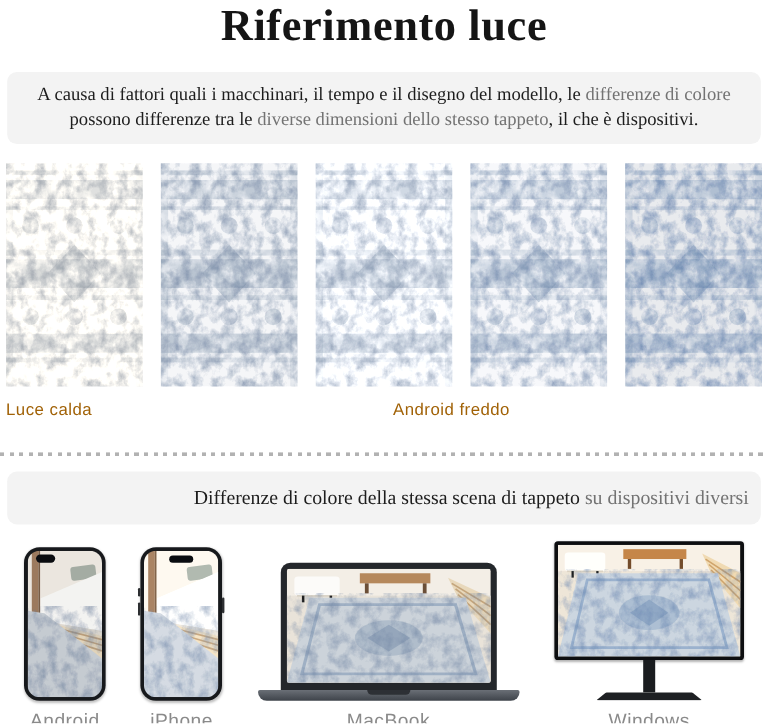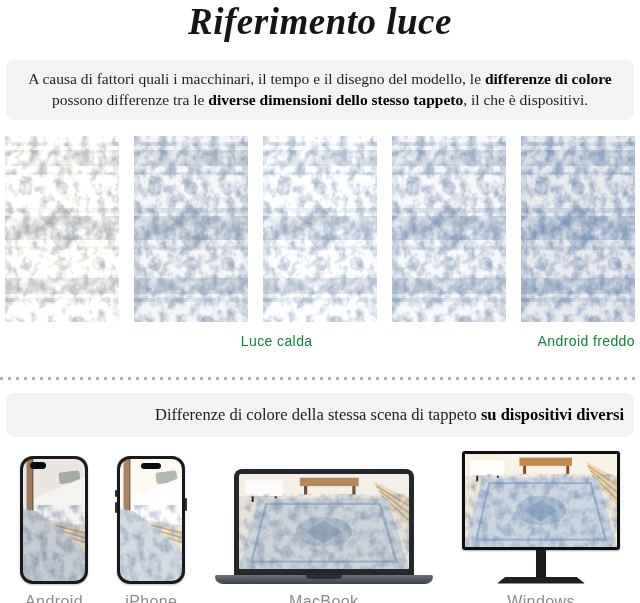--- a/index.html
+++ b/index.html
@@ -1,36 +1,36 @@
 <!DOCTYPE html>
 <html><head>
 <meta charset="utf-8">
 <style>
   html,body{margin:0;padding:0;background:#ffffff;}
   .page{position:relative;width:640px;height:603px;background:#ffffff;overflow:hidden;
         font-family:"Liberation Serif",serif;}
   
   .title{margin:0;padding-top:1px;text-align:center;font-size:37px;line-height:42px;
-         font-weight:700;color:#151515;letter-spacing:.5px;font-style:italic;}
+         font-weight:700;color:#151515;letter-spacing:.5px;}
   
   .intro-box{margin:17px 6px 0;background:#f3f3f3;border-radius:8px;padding:9px 14px;
              text-align:center;font-size:15.5px;line-height:1.34;color:#1d1d1d;}
-  .accent{color:#000000;font-weight:bold;}
+  .accent{color:#737373;}
   
   .rug-row{display:flex;gap:15px;padding:0 5px;margin-top:16px;}
   .rug{flex:1;height:186px;}
   .rug svg{display:block;width:100%;height:100%;}
   .rug-v1{filter:sepia(.22) saturate(.68) brightness(1.07);}
   .rug-v2{filter:saturate(.95);}
   .rug-v3{filter:brightness(1.08) saturate(.8);}
   .rug-v4{filter:saturate(1.15) contrast(1.02);}
   .rug-v5{filter:saturate(1.5) brightness(.93) contrast(1.06);}
   .rug-labels{display:flex;gap:15px;padding:0 5px;margin-top:11px;}
-  .rug-label{flex:1;text-align:right;font-family:"Liberation Sans",sans-serif;
-             font-size:14px;color:#15803d;letter-spacing:.4px;}
+  .rug-label{flex:1;text-align:left;font-family:"Liberation Sans",sans-serif;
+             font-size:14px;color:#a16207;letter-spacing:.4px;}
   
   .divider{margin:28px 0 0;height:3px;
            background:repeating-linear-gradient(90deg,#b2b2b2 0 3.5px,transparent 3.5px 8px);}
   
   .section-box{margin:13px 6px 0;background:#f3f3f3;border-radius:8px;padding:12px 10px;
                text-align:right;font-size:16.5px;color:#1d1d1d;}
   
   .devices{display:flex;align-items:flex-end;justify-content:space-between;
            padding:0 20px;margin-top:14px;}
   .device{display:flex;flex-direction:column;align-items:center;}

